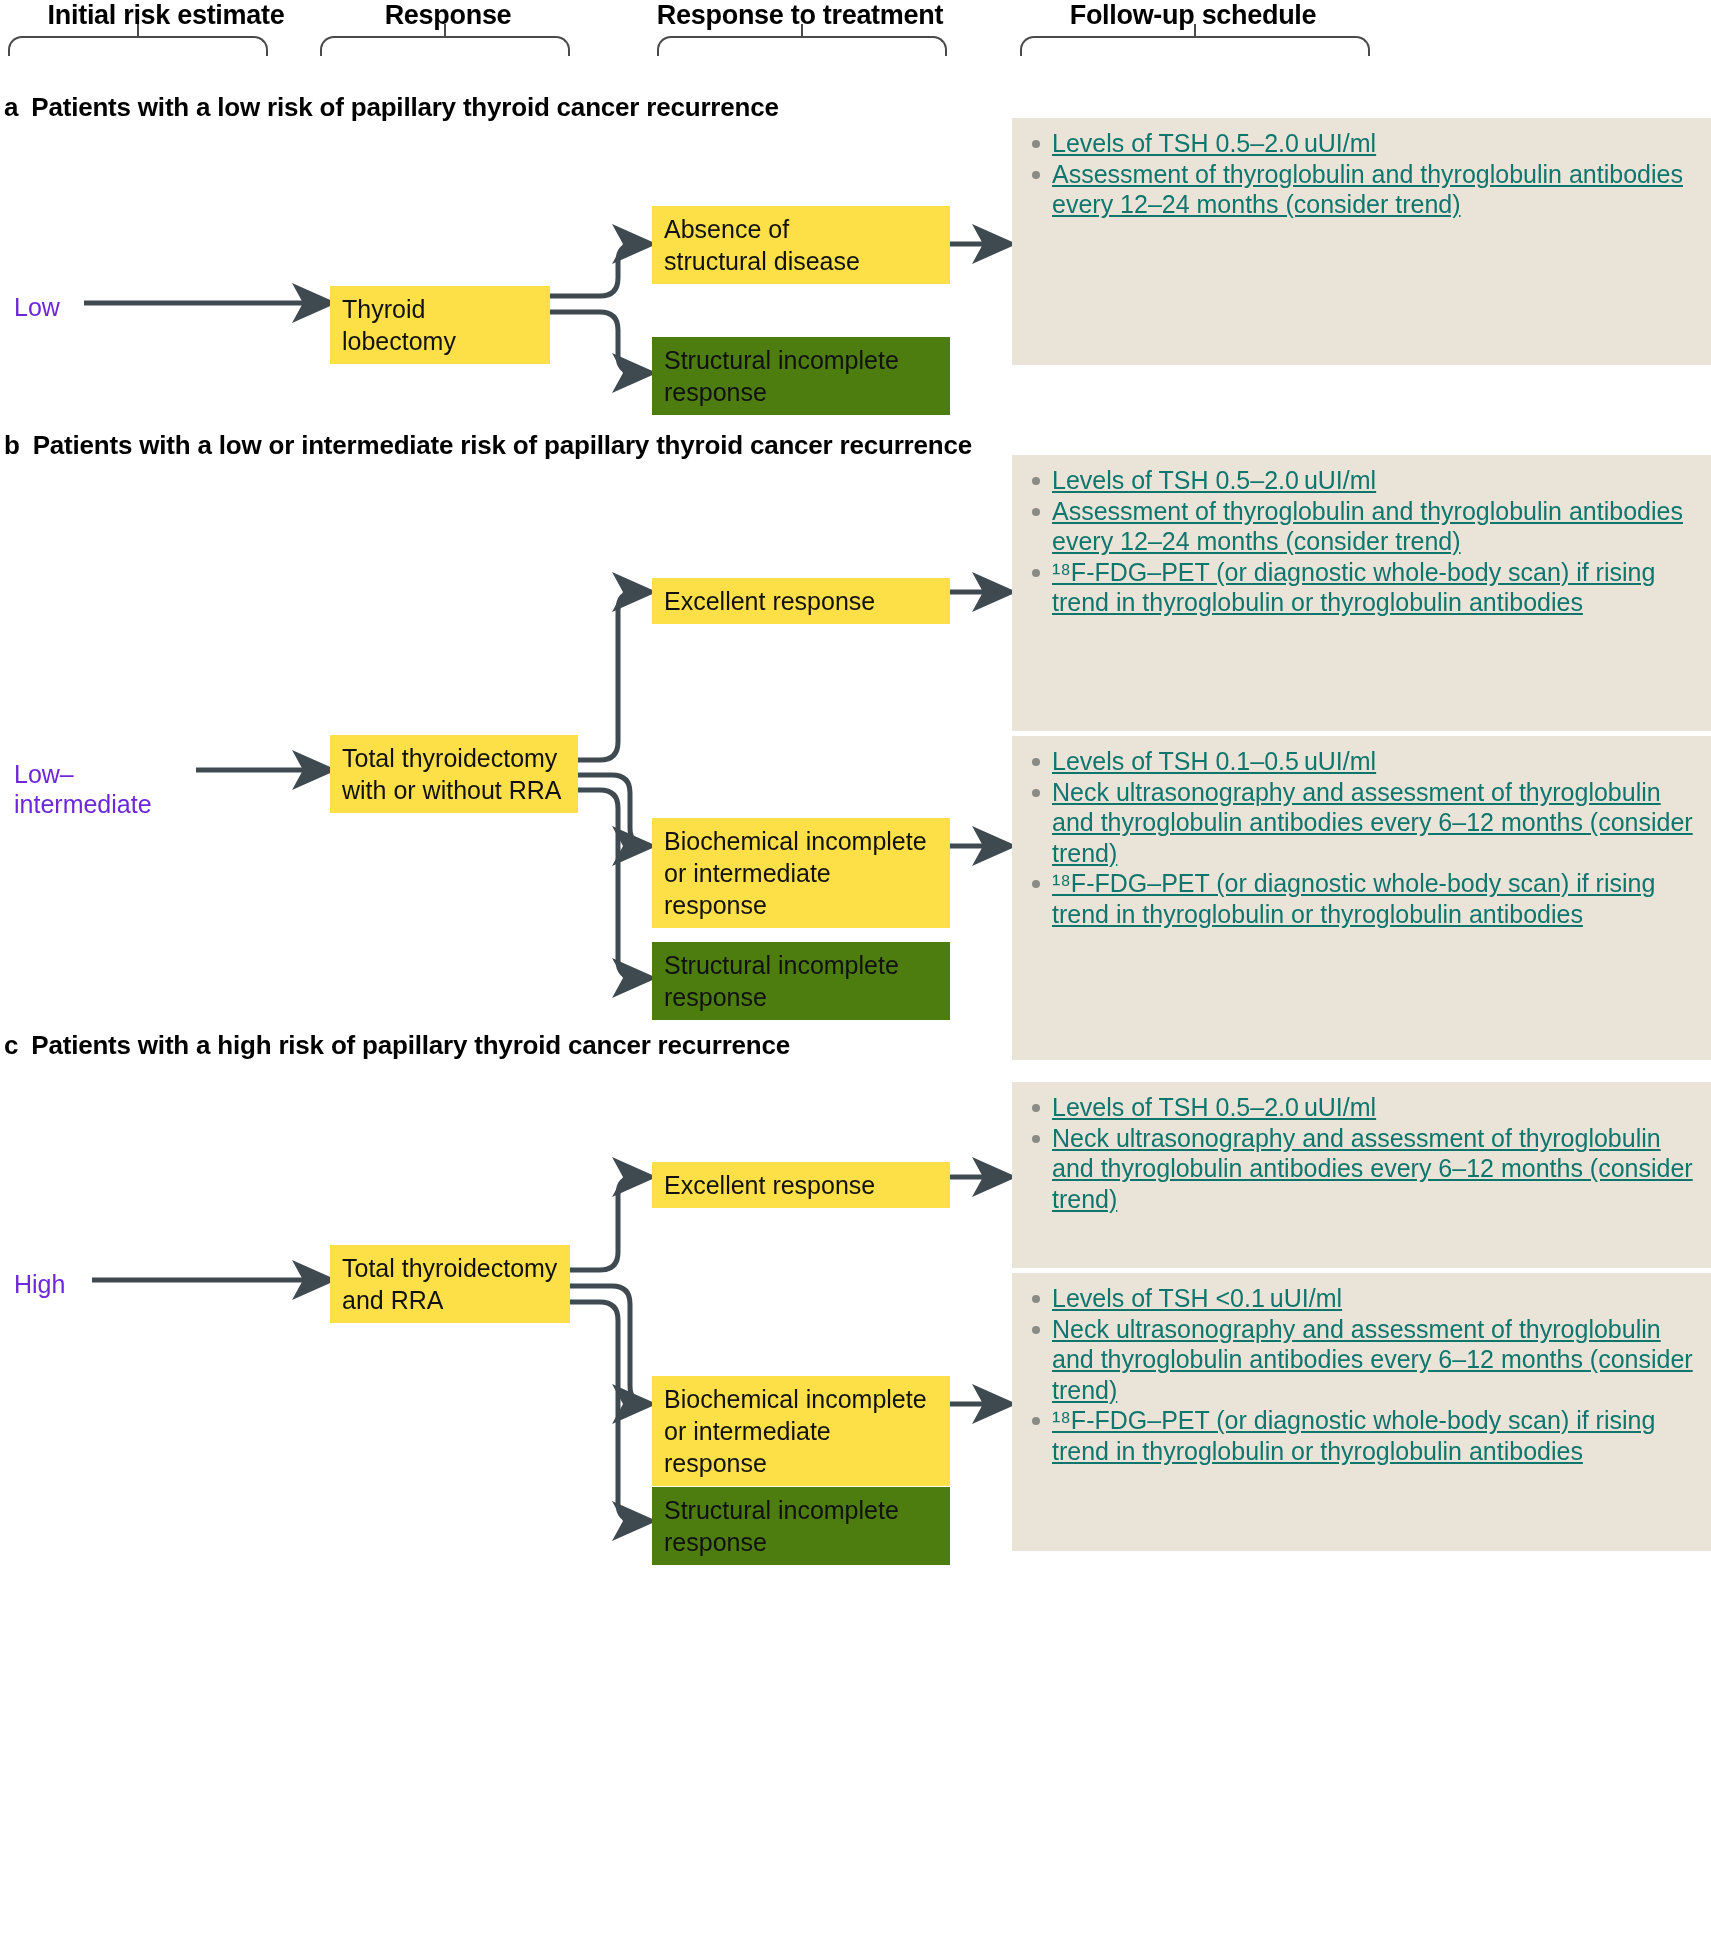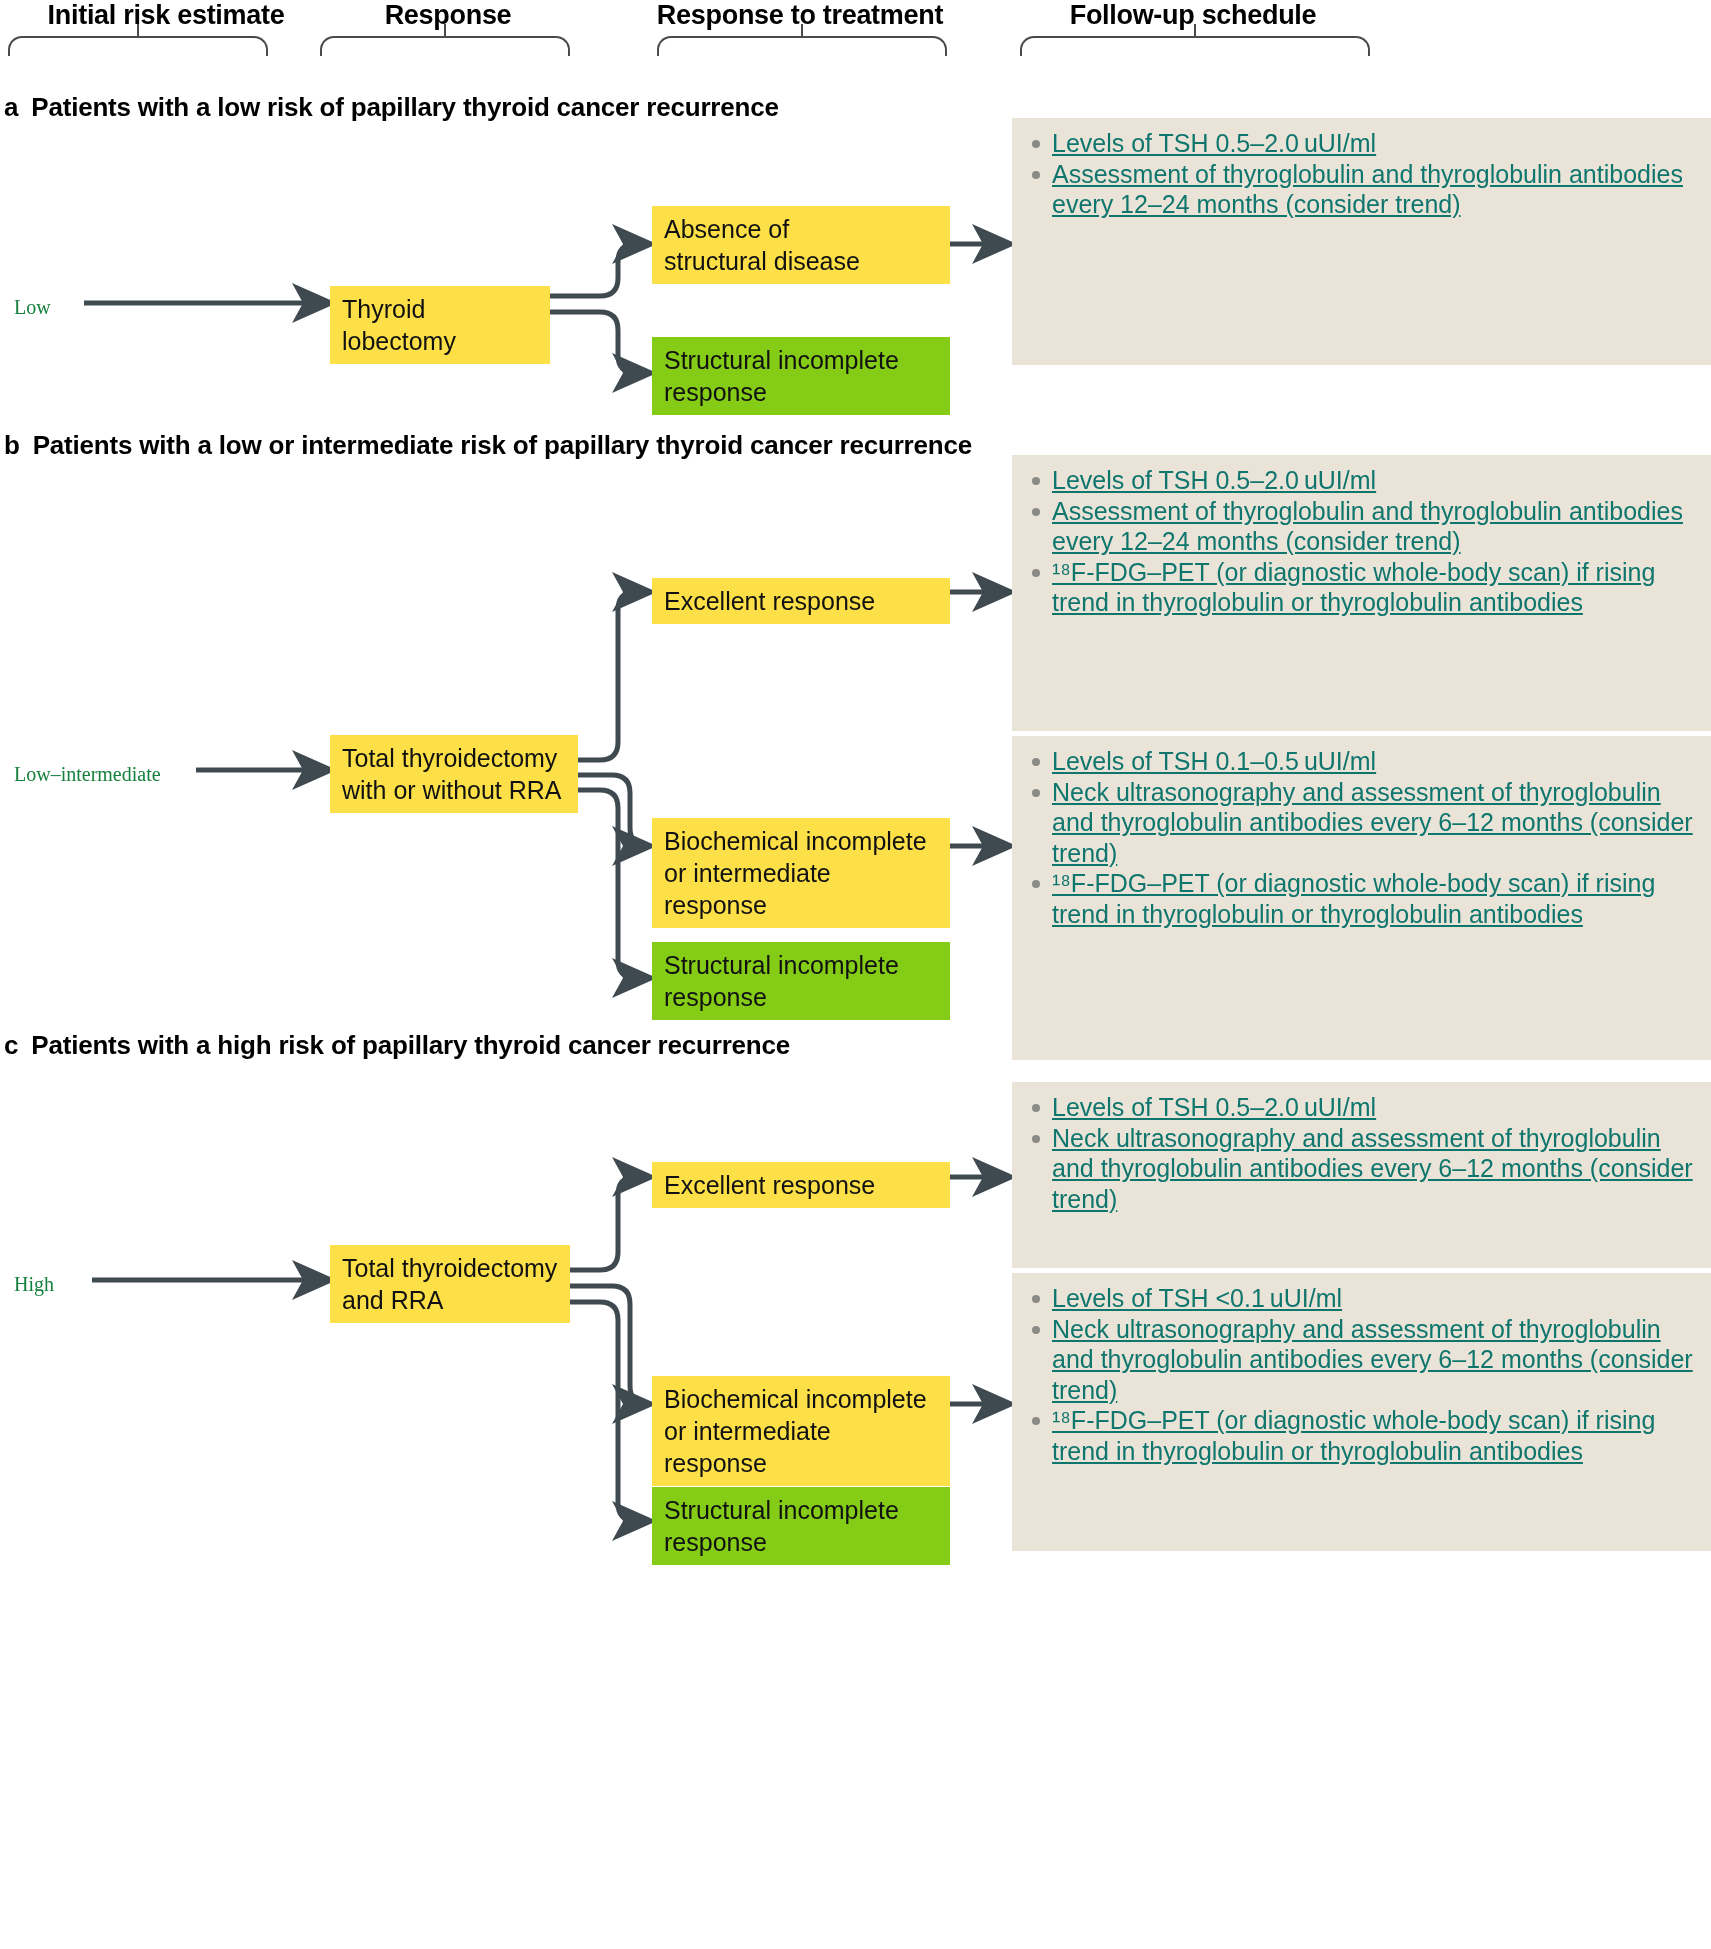--- a/index.html
+++ b/index.html
@@ -55,29 +55,29 @@
   .box {
     position: absolute;
     font-family: "Liberation Sans", sans-serif;
     font-size: 25px;
     line-height: 32px;
     color: #111;
     padding: 7px 10px 7px 12px;
     white-space: pre-line;
   }
   .box.beige   { background: #fde047; }
-  .box.purple  { background: #84cc16; }
+  .box.purple  { background: #4d7c0f; }
 
   .risk-box {
     position: absolute;
-    font-family: Liberation Serif, serif;
-    font-size: 20px;
+    font-family: Liberation Sans, sans-serif;
+    font-size: 25px;
     line-height: 30px;
     padding: 6px 10px;
-    color: #15803d;
+    color: #6d28d9;
   }
 
   
   .panel {
     position: absolute;
     background: #eae3d8;
     padding: 10px 14px 12px 16px;
   }
   .panel ul { list-style: none; margin: 0; padding: 0; }
   .panel li {

